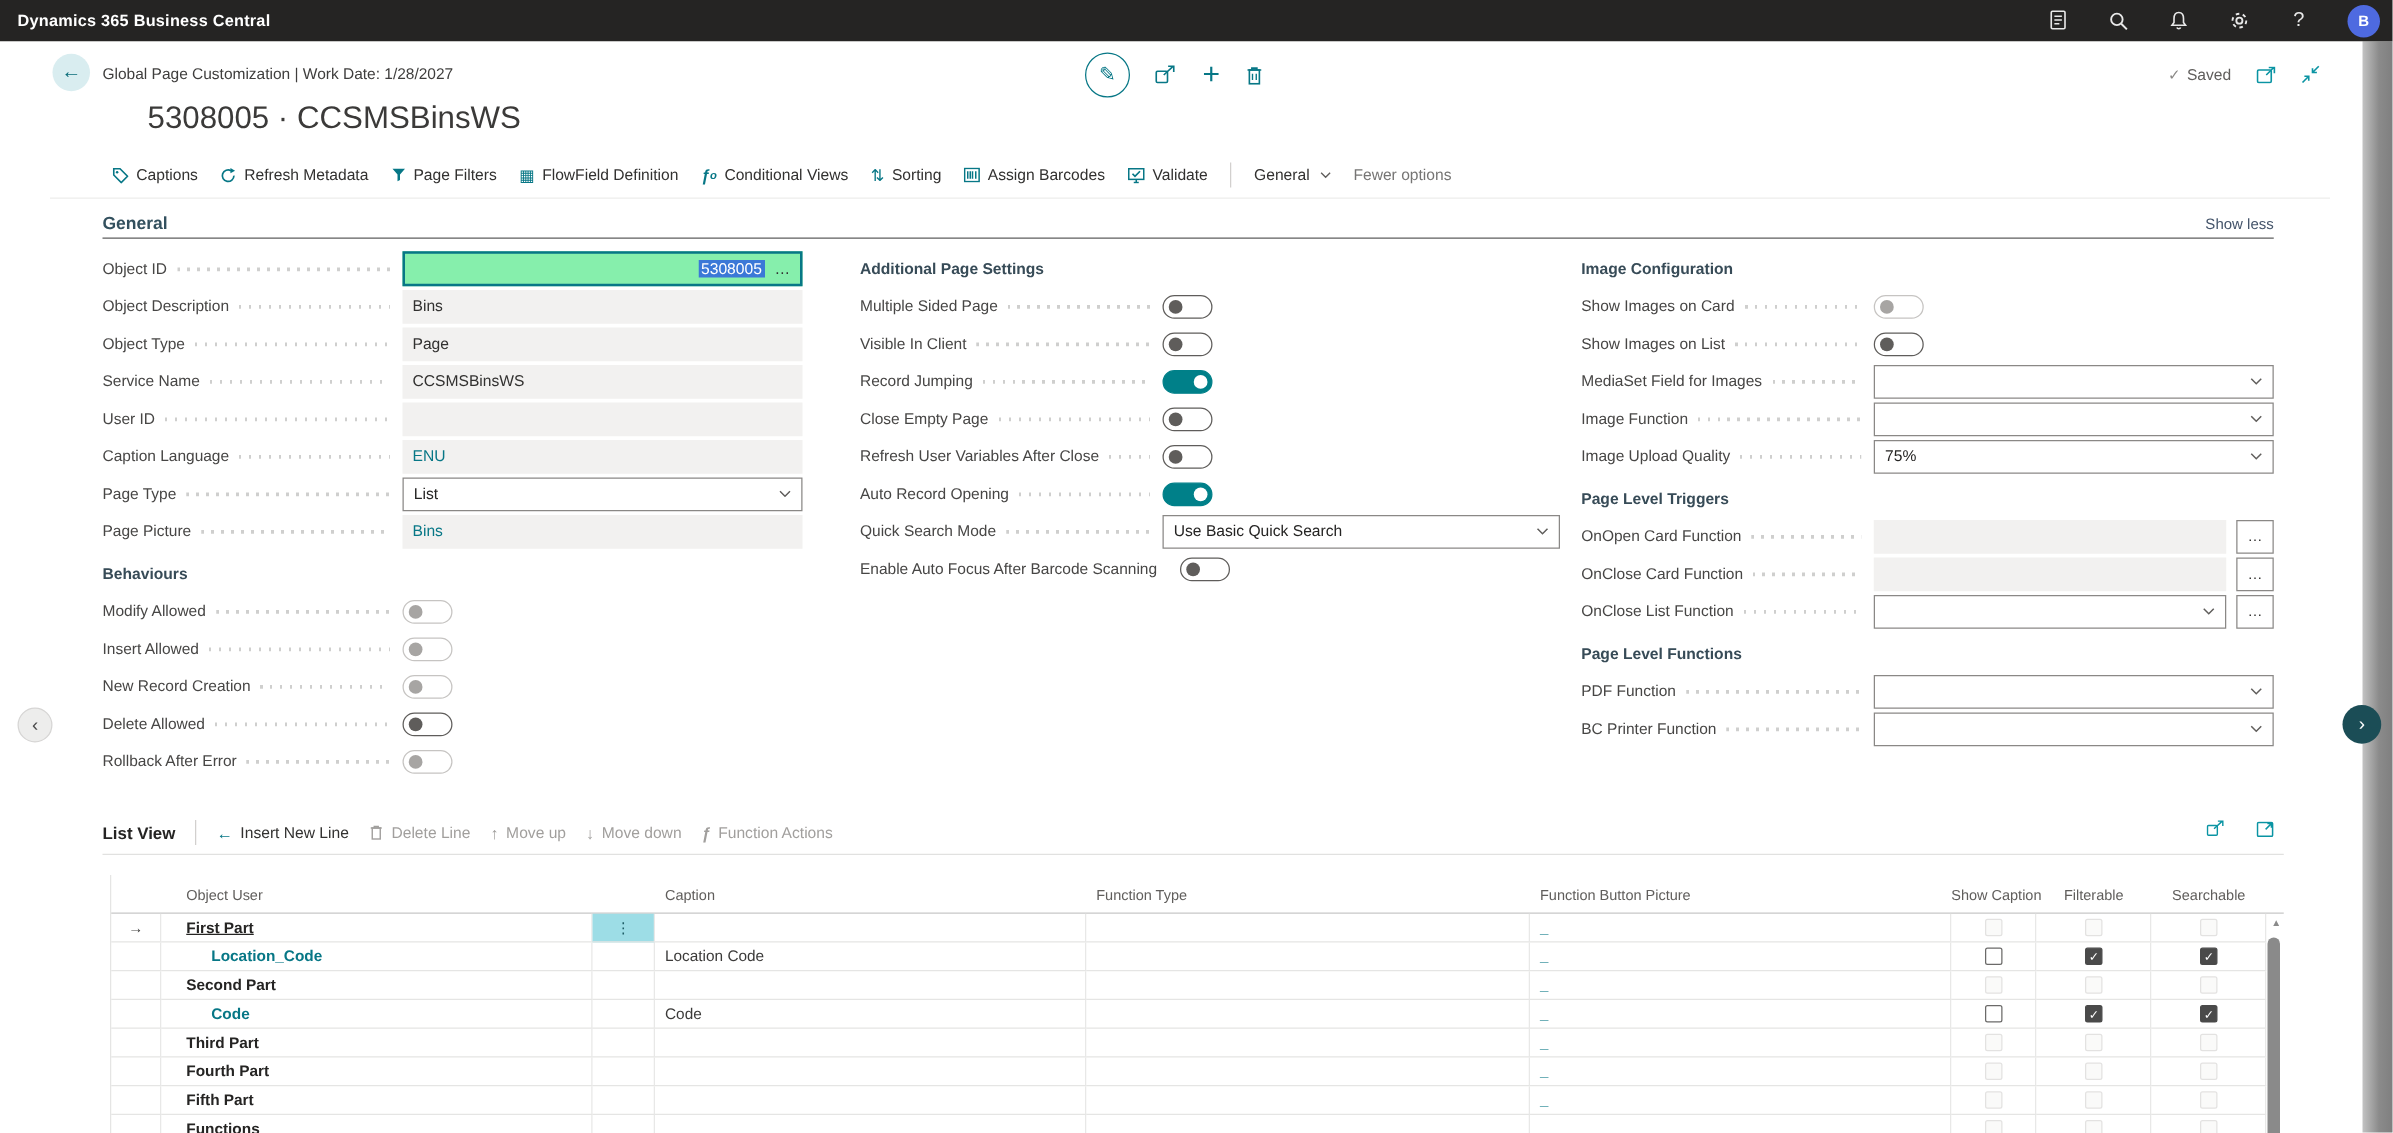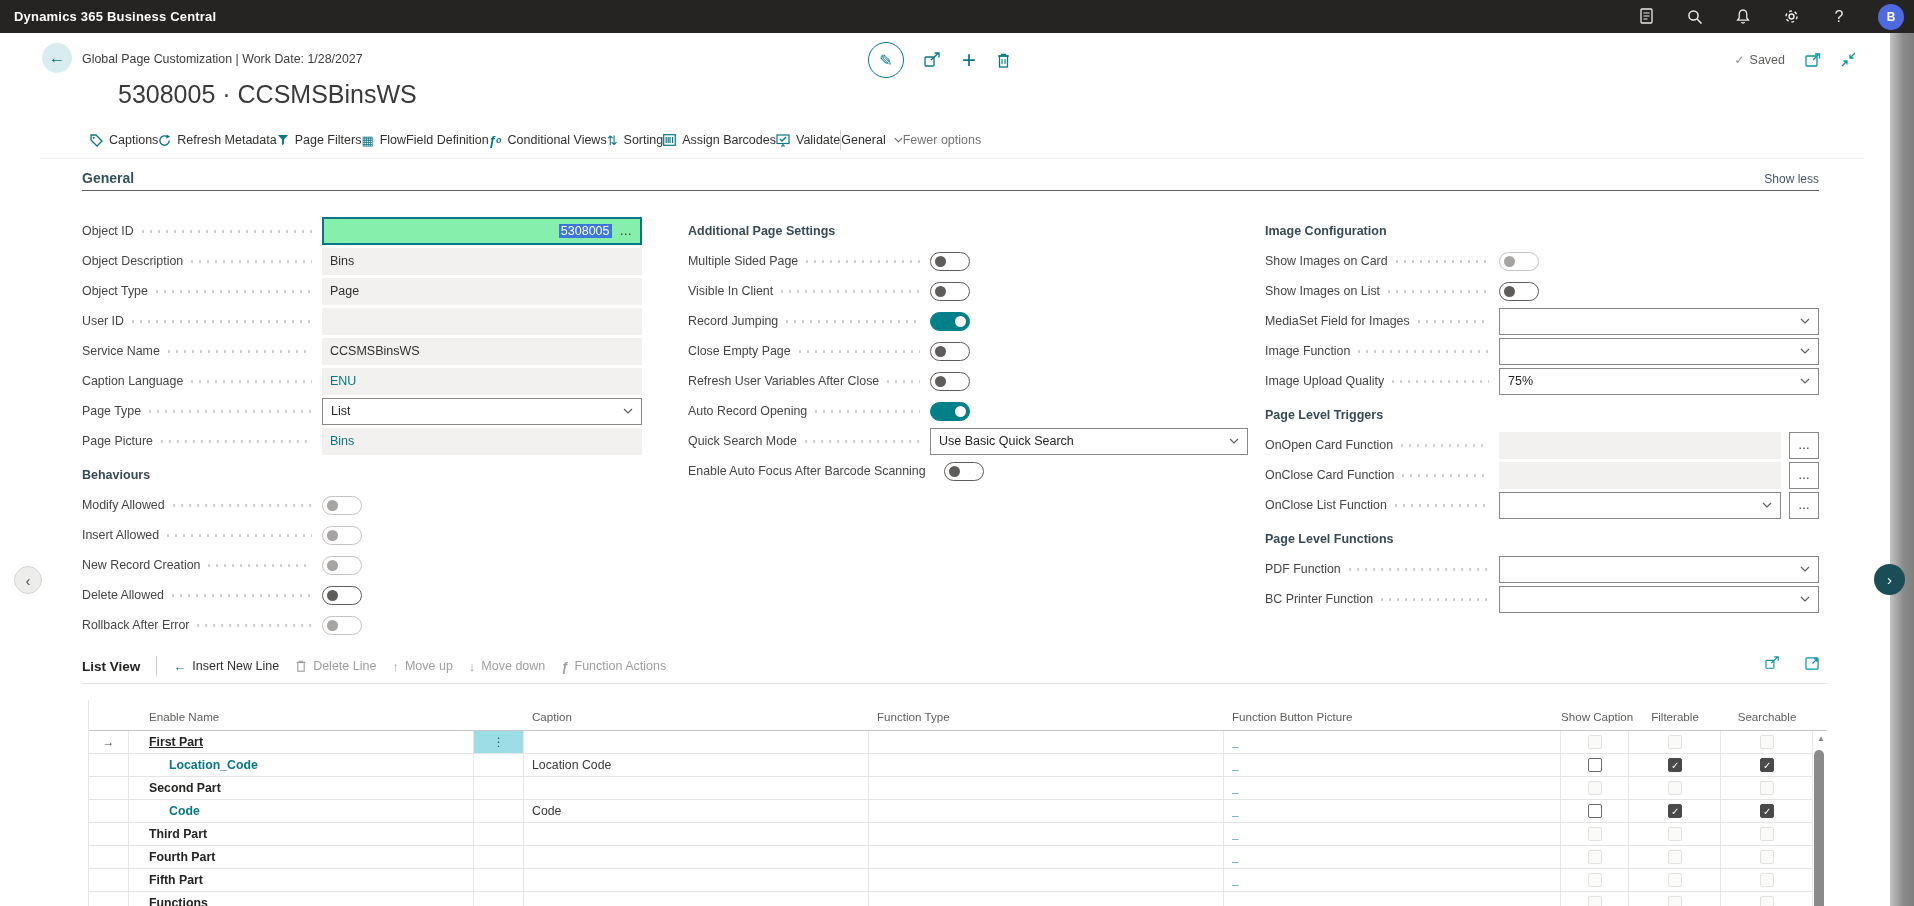--- a/index.html
+++ b/index.html
@@ -27,35 +27,35 @@
   .edit-circle{width:36px;height:36px;border:1px solid #077786;border-radius:50%;color:#077786;
     display:flex;align-items:center;justify-content:center;font-size:16px;cursor:pointer;}
   .hicon{color:#077786;display:flex;align-items:center;cursor:pointer;}
   .plus{font-size:24px;font-weight:300;line-height:18px;color:#077786;cursor:pointer;}
   .hdr-right{position:absolute;right:58px;top:52px;display:flex;align-items:center;gap:20px;}
   .saved{display:flex;align-items:center;gap:5px;color:#605e5c;font-size:12.5px;}
   .saved .chk{color:#8a8886;font-size:12px;}
   .page-title{position:absolute;left:82px;top:80px;font-size:25px;color:#3b3a39;font-weight:400;margin-left:36px;}
 
   
-  .cmdbar{position:absolute;left:90px;top:126px;height:28px;display:flex;align-items:center;}
+  .cmdbar{position:absolute;left:90px;top:126px;height:28px;display:flex;align-items:center;gap:18px;}
   .cmd{display:flex;align-items:center;gap:6px;font-size:12.5px;color:#323130;cursor:pointer;white-space:nowrap;}
   .cmd .ci{color:#077786;font-size:13px;display:flex;align-items:center;}
   .vsep{width:1px;height:20px;background:#d2d0ce;}
   .cmd.gray{color:#767574;}
   .chev{margin-left:2px;}
   .cmd-divider{position:absolute;left:40px;right:50px;top:158px;border-top:1px solid #ededec;}
 
   
   .sec-head{position:absolute;left:82px;top:168px;width:1737px;height:23px;
     border-bottom:1px solid #5f5f5f;display:flex;align-items:flex-end;justify-content:space-between;}
   .sec-title{font-size:14px;font-weight:700;color:#33505e;padding-bottom:4px;}
   .show-less{font-size:12px;color:#44546a;padding-bottom:4px;cursor:pointer;text-align:right;}
 
-  .col{position:absolute;top:200px;margin-top:16px;}
+  .col{position:absolute;top:200px;}
   .col1{left:82px;width:560px;}
   .col2{left:688px;width:560px;}
   .col3{left:1265px;width:554px;}
   .frow{display:flex;align-items:center;height:30px;}
   .flabel{font-size:12.4px;color:#474645;white-space:nowrap;}
   .leader{flex:1;height:3px;margin:0 10px 0 8px;align-self:center;
     background-image:repeating-linear-gradient(90deg,#cfcfce 0 2px,transparent 2px 8px);}
   .slot{width:320px;flex:none;display:flex;align-items:center;}
   .col2 .slot{width:318px;}
   .subhead{font-size:12.5px;font-weight:700;color:#374b57;height:30px;display:flex;align-items:center;margin-top:4px;}
@@ -304,31 +304,31 @@
       </span>
   </div>
   <div class="frow">
     <span class="flabel">Object Type</span>
       <span class="leader"></span>
     <span class="slot">
         <span class="ro">Page</span>
       </span>
   </div>
   <div class="frow">
+    <span class="flabel">Service Name</span>
+      <span class="leader"></span>
+    <span class="slot">
+        <span class="ro">CCSMSBinsWS</span>
+      </span>
+  </div>
+  <div class="frow">
     <span class="flabel">User ID</span>
       <span class="leader"></span>
     <span class="slot">
         <span class="ro"></span>
-      </span>
-  </div>
-  <div class="frow">
-    <span class="flabel">Service Name</span>
-      <span class="leader"></span>
-    <span class="slot">
-        <span class="ro">CCSMSBinsWS</span>
       </span>
   </div>
   <div class="frow">
     <span class="flabel">Caption Language</span>
       <span class="leader"></span>
     <span class="slot">
         <span class="ro link">ENU</span>
       </span>
   </div>
   <div class="frow">
@@ -608,21 +608,21 @@
         <rect x="1" y="1" width="13" height="12" rx="1" fill="none" stroke="#0a94a3" stroke-width="1.3"></rect>
         <path d="M8 7 L13 2 M9.5 2 H13 V5.5" fill="none" stroke="#0a94a3" stroke-width="1.3"></path>
       </svg>
   </span>
 </div>
 <div class="lv-divider"></div>
 
 <div class="tbl">
   <div class="thead">
     <div class="th"></div>
-    <div class="th pl20">Enable Name</div>
+    <div class="th pl20">Object User</div>
     <div class="th"></div>
     <div class="th pl8">Caption</div>
     <div class="th pl8">Function Type</div>
     <div class="th pl8">Function Button Picture</div>
     <div class="th ctr">Show Caption</div>
     <div class="th ctr">Filterable</div>
     <div class="th ctr">Searchable</div>
     <div class="th"></div>
   </div>
   <div class="tbody">

